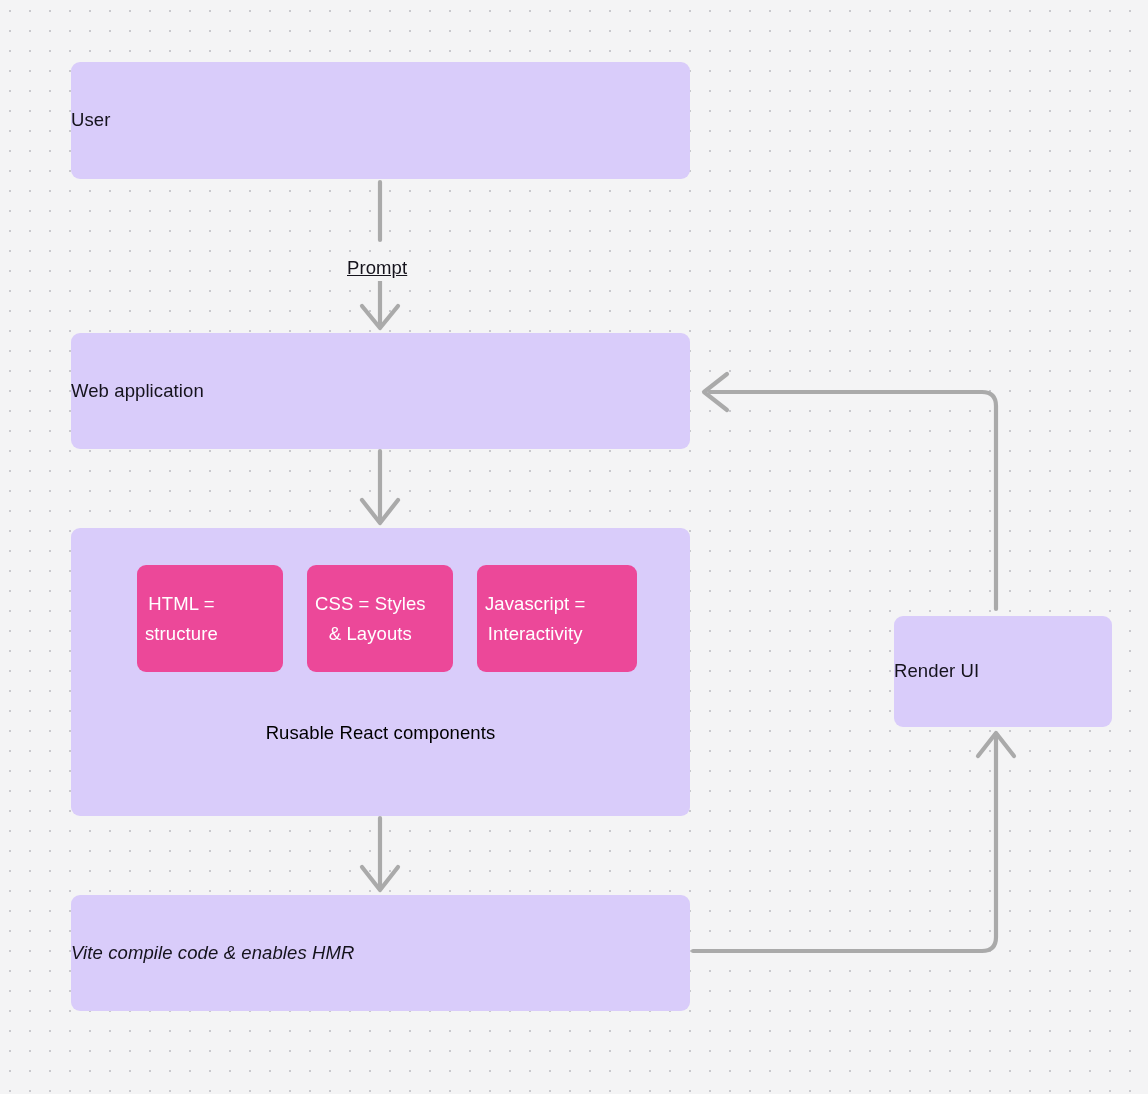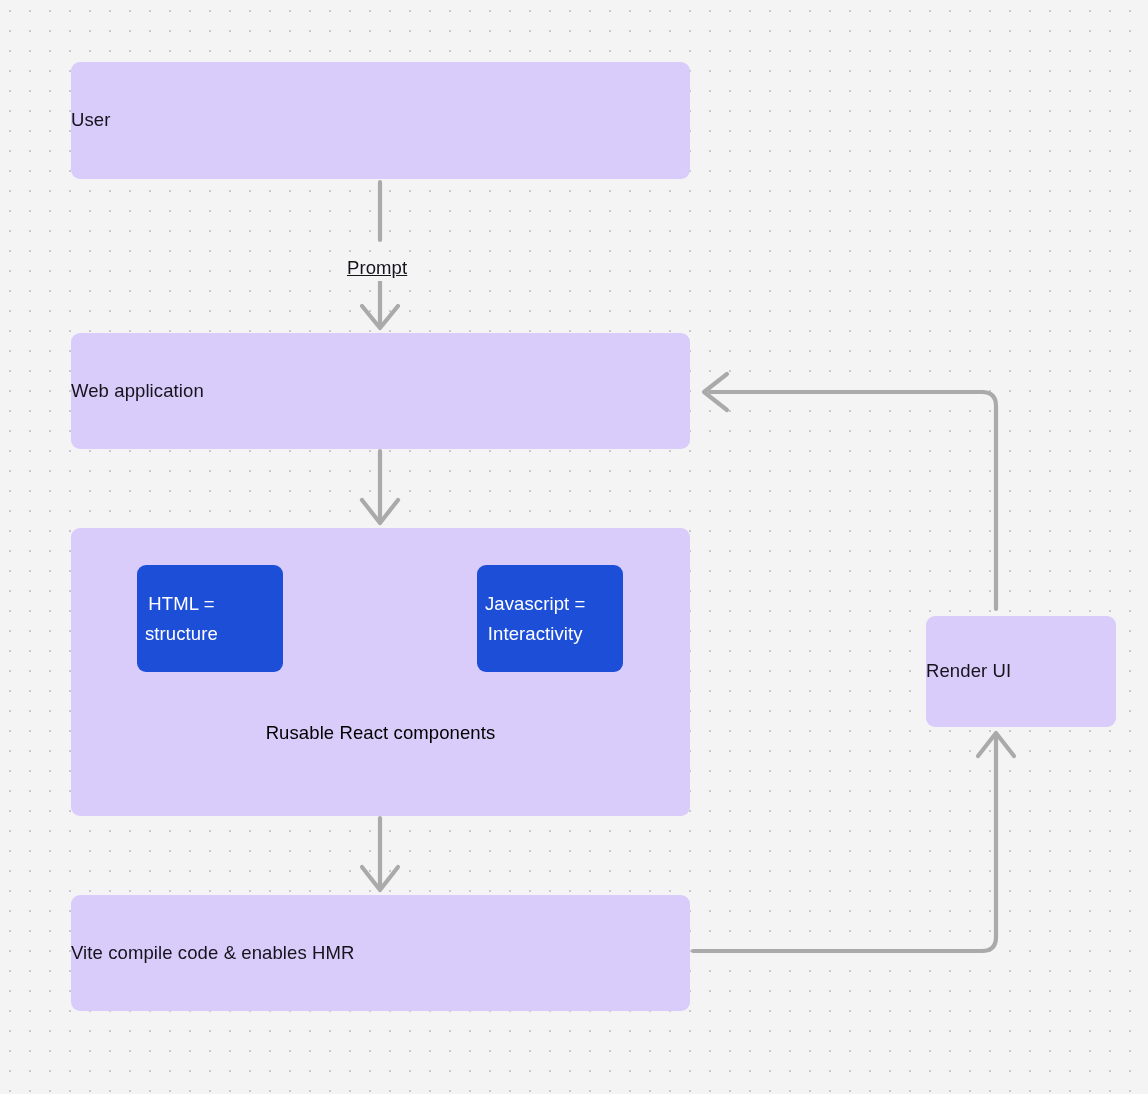--- a/index.html
+++ b/index.html
@@ -38,21 +38,21 @@
   }
   .node-outer {
     background: #d9ccfa;
     border-radius: 9px;
     color: #15131c;
     font-size: 18.5px;
     line-height: 1.35;
     letter-spacing: 0.1px;
   }
   .node-inner {
-    background: #1d4ed8;
+    background: #ec4899;
     border-radius: 9px;
     color: #ffffff;
     font-size: 18.5px;
     line-height: 1.58;
     letter-spacing: 0.1px;
     padding: 0 8px;
   }
   
   #node-components {
     display: block;
@@ -111,29 +111,32 @@
   <div class="node node-outer" id="node-web-application" style="left:71px; top:333px; width:619px; height:116px;">
     <span>Web application</span>
   </div>
 
   <div class="node node-outer" id="node-components" style="left:71px; top:528px; width:619px; height:288px;">
 
     <div class="node node-inner" style="left:66px; top:37px; width:146px; height:107px;">
       <span><span>HTML =</span><br><span>structure</span></span>
     </div>
 
+    <div class="node node-inner" style="left:236px; top:37px; width:146px; height:107px;">
+      <span><span>CSS = Styles</span><br><span>&amp; Layouts</span></span>
+    </div>
 
-    <div class="node node-inner" style="left:406px; top:37px; width:146px; height:107px;">
+    <div class="node node-inner" style="left:406px; top:37px; width:160px; height:107px;">
       <span><span>Javascript =</span><br><span>Interactivity</span></span>
     </div>
 
     <div class="container-label" style="top:193px;">Rusable React components</div>
   </div>
 
-  <div class="node node-outer" id="node-vite" style="left:71px; top:895px; width:619px; height:116px;">
+  <div class="node node-outer" id="node-vite" style="left:71px; top:895px; width:619px; height:116px;font-style:italic;">
     <span>Vite compile code &amp; enables HMR</span>
   </div>
 
-  <div class="node node-outer" id="node-render-ui" style="left:926px; top:616px; width:190px; height:111px;">
+  <div class="node node-outer" id="node-render-ui" style="left:894px; top:616px; width:218px; height:111px;">
     <span>Render UI</span>
   </div>
 
 </div>
 
 </body></html>

